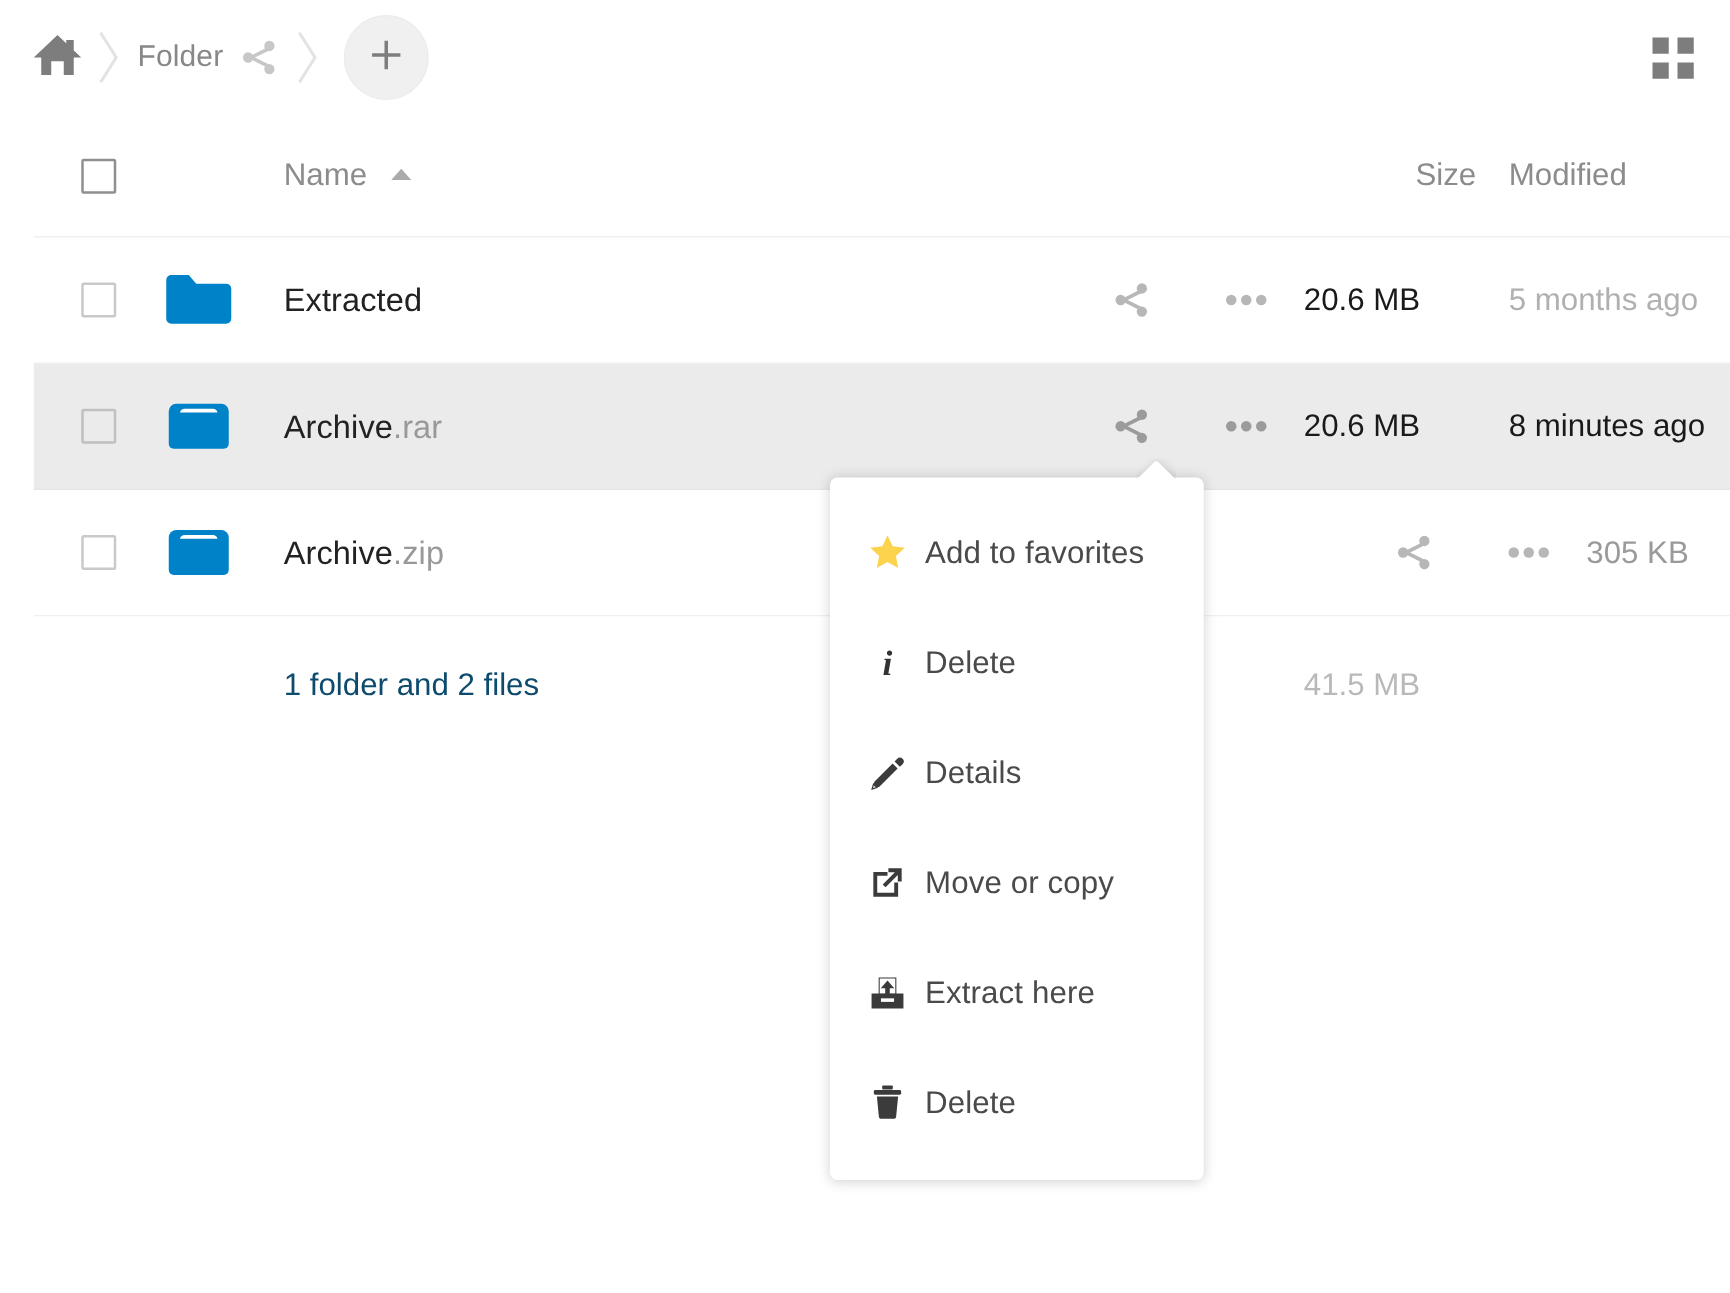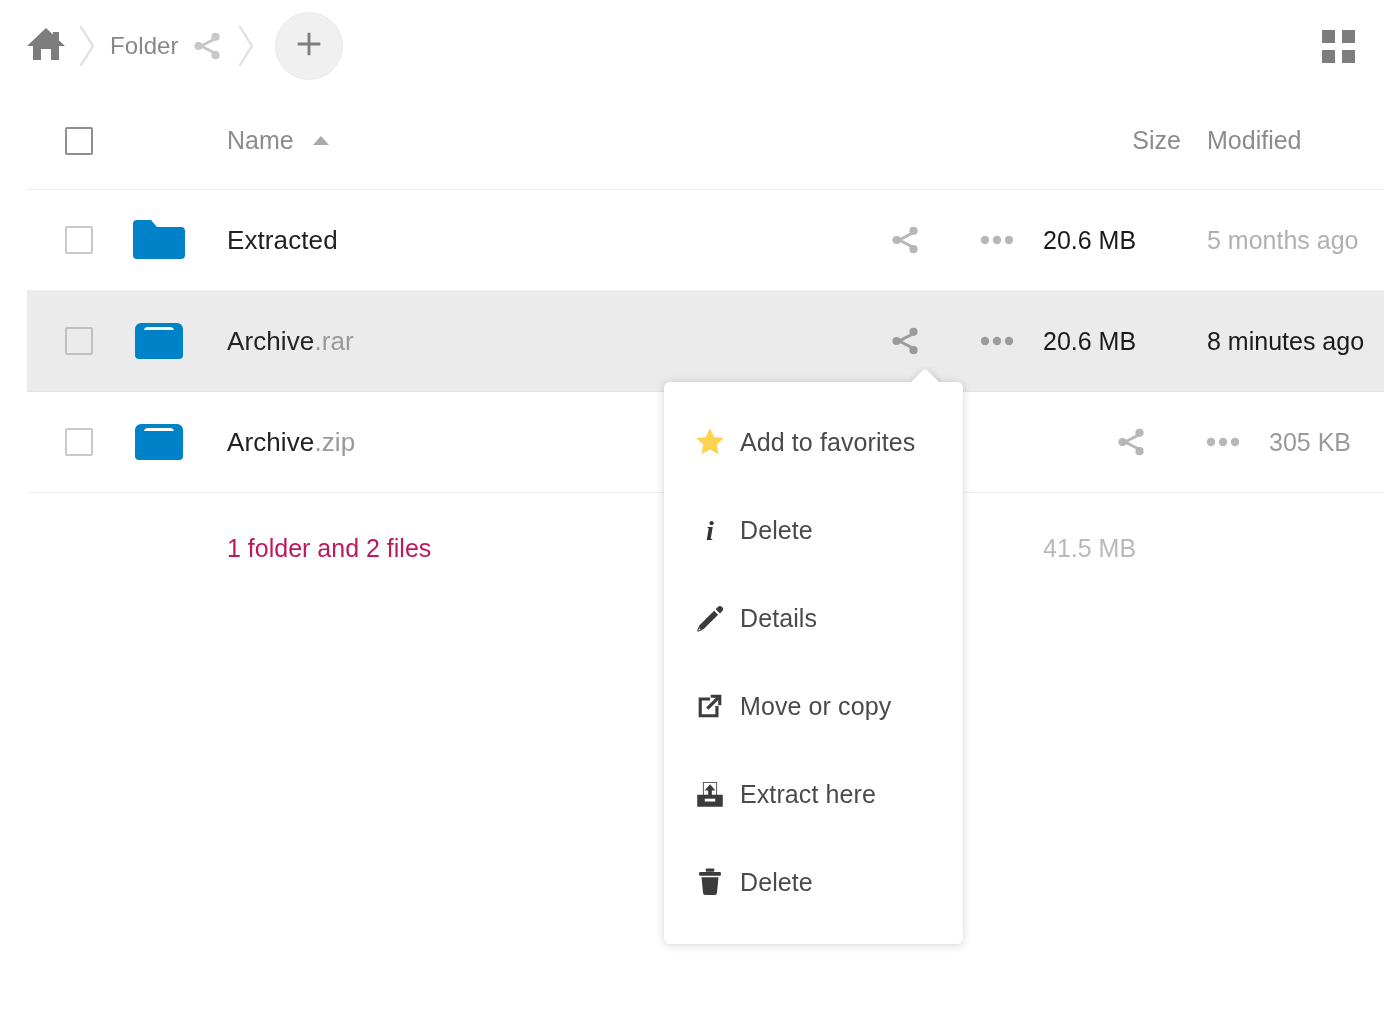--- a/index.html
+++ b/index.html
@@ -68,21 +68,21 @@
   .c-more { width: 92px; display: flex; align-items: center; justify-content: center; }
   .c-size { width: 142px; text-align: left; font-size: 25px; padding-right: 4px; }
   .c-mod  { width: 226px; text-align: left; font-size: 25px; padding-left: 22px; }
   .row.header .c-size, .row.header .c-mod { color: #8c8c8c; font-size: 25px; }
   .row.header .c-size { text-align: right; }
   .icon-btn { cursor: pointer; display: flex; align-items: center; justify-content: center; width: 56px; height: 56px; }
 
   
   .summary { display: flex; align-items: center; height: 110px; width: 1384px; }
   .summary .c-size, .summary .c-mod { font-size: 25px; }
-  .sum-text { font-size: 25px; color: #be185d; }
+  .sum-text { font-size: 25px; color: #0c4a6e; }
   .sum-size { color: #b9b9b9; }
 
   
   .menu {
     position: absolute; left: 664px; top: 382px; width: 299px;
     background: #ffffff; border-radius: 6px;
     box-shadow: 0 1px 10px rgba(0,0,0,0.18);
     padding: 16px 0 18px 0;
   }
   .menu-caret {

